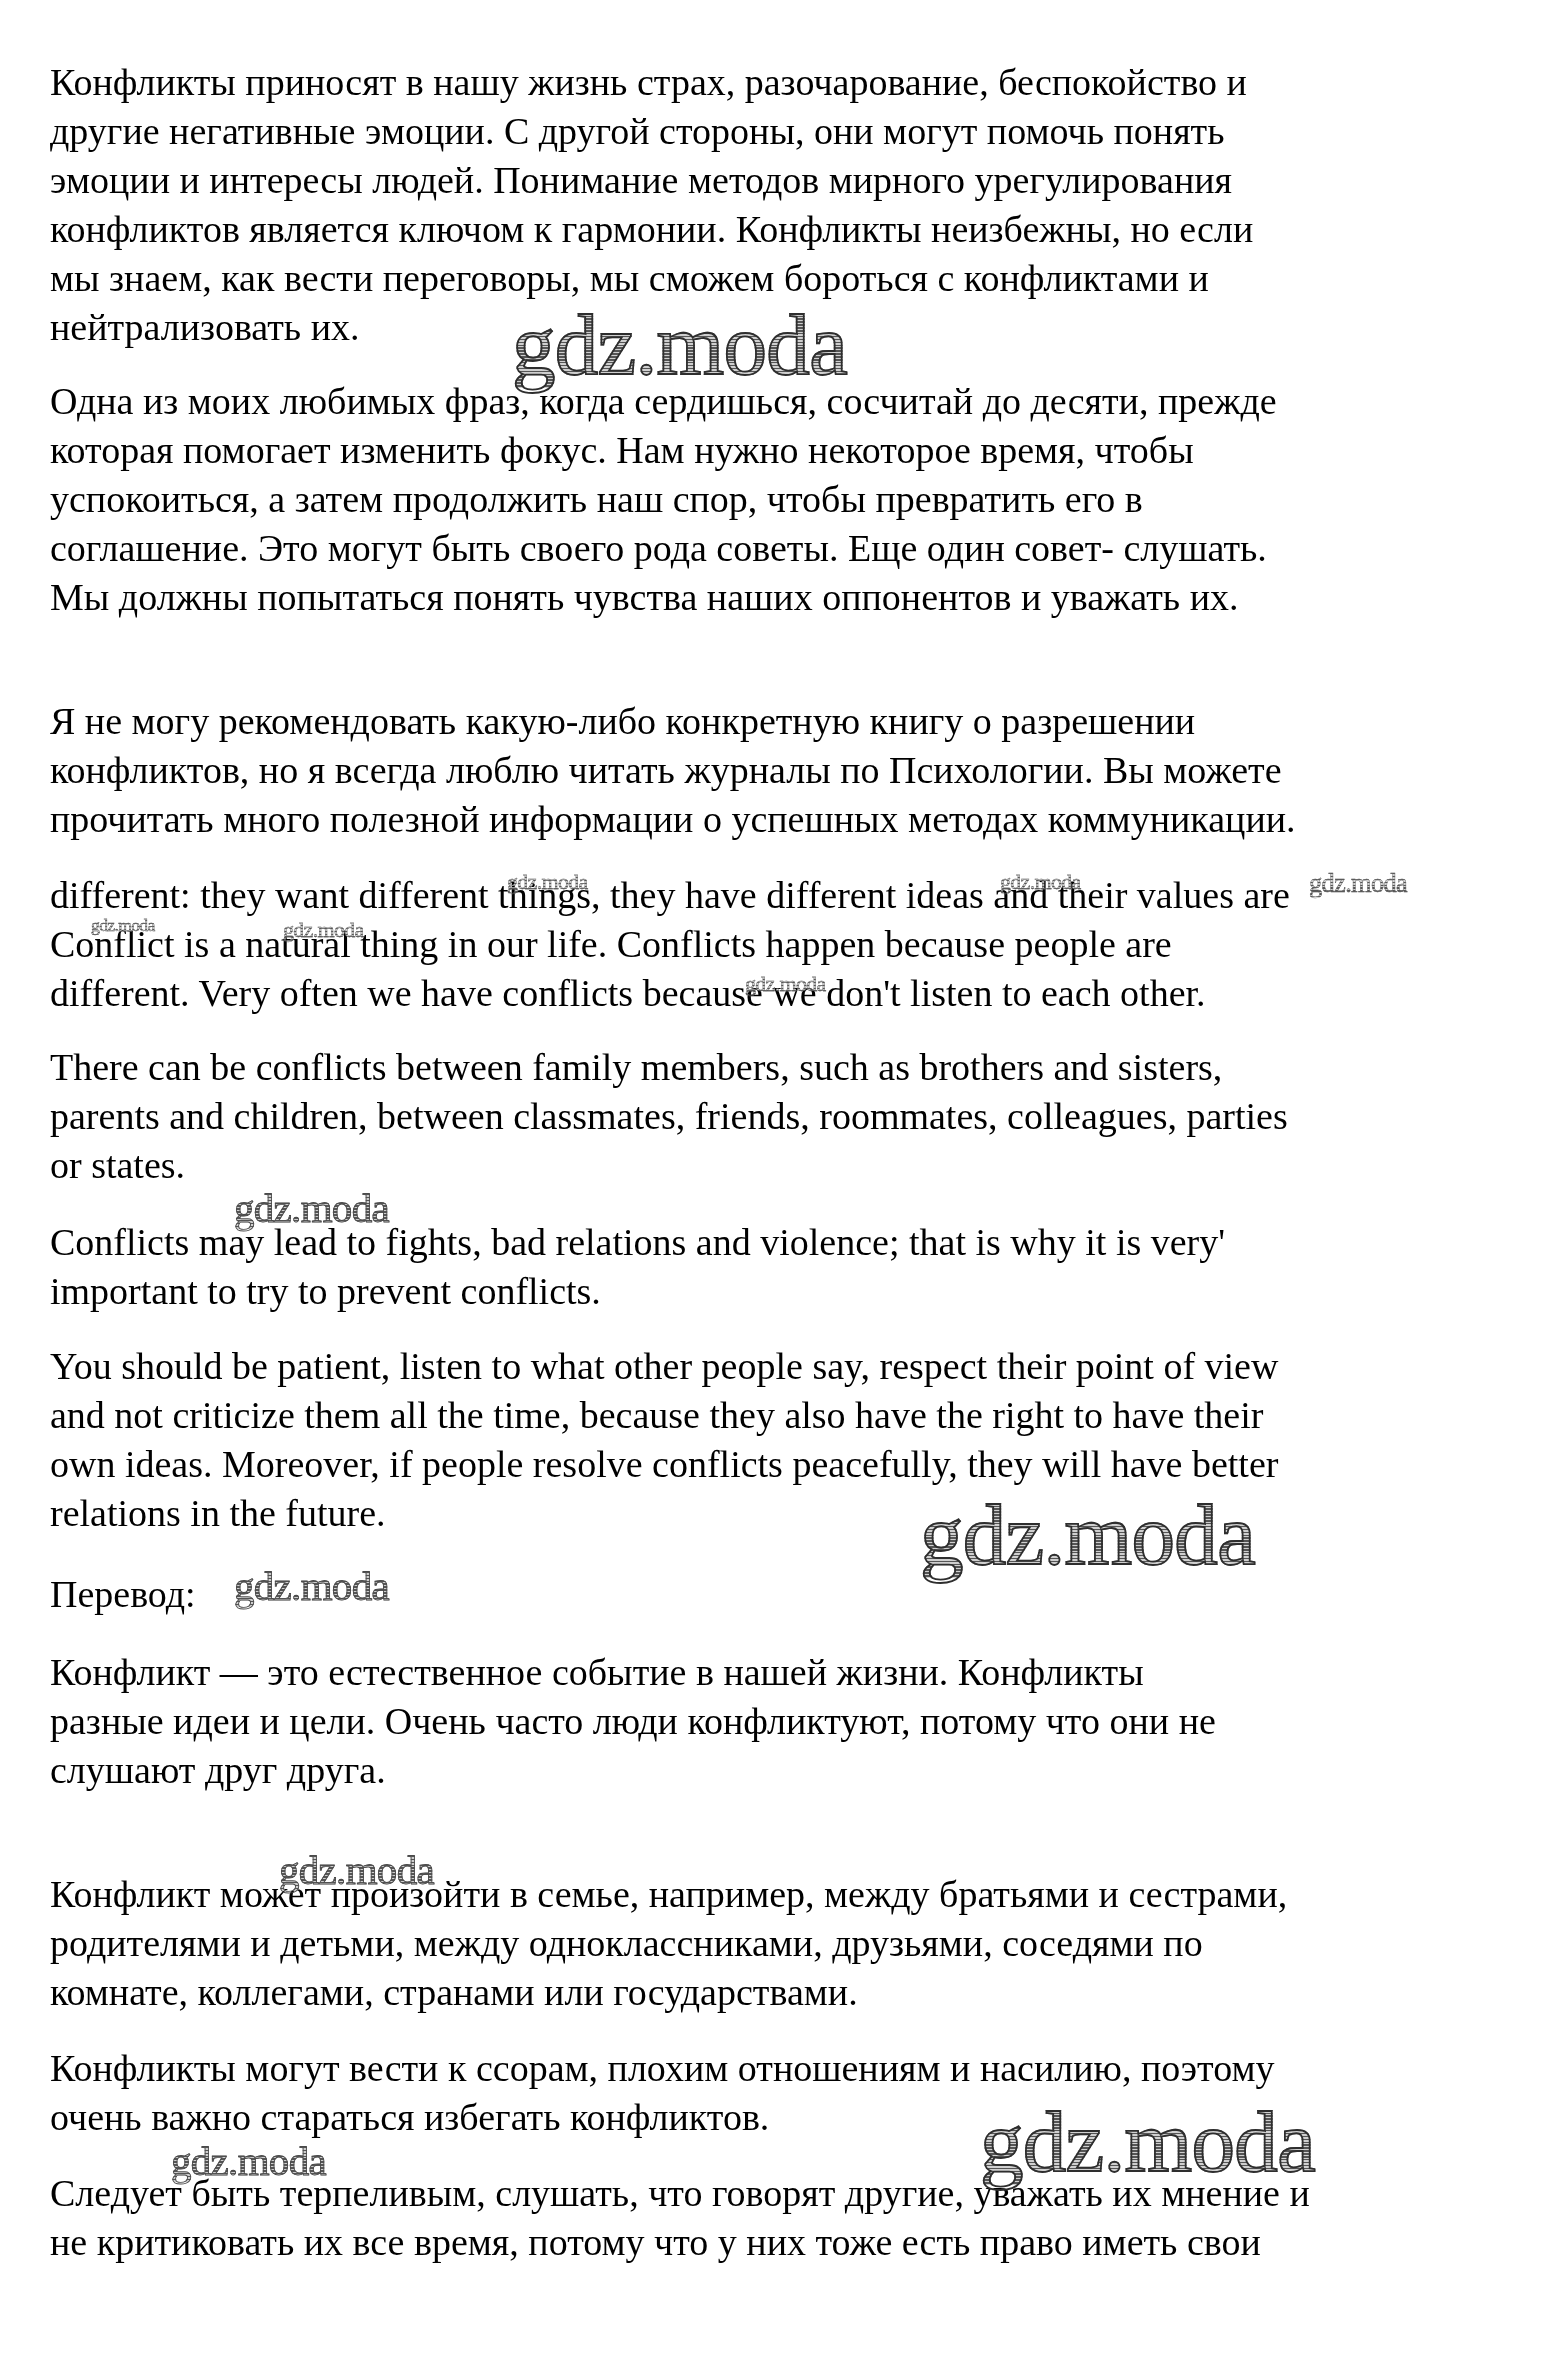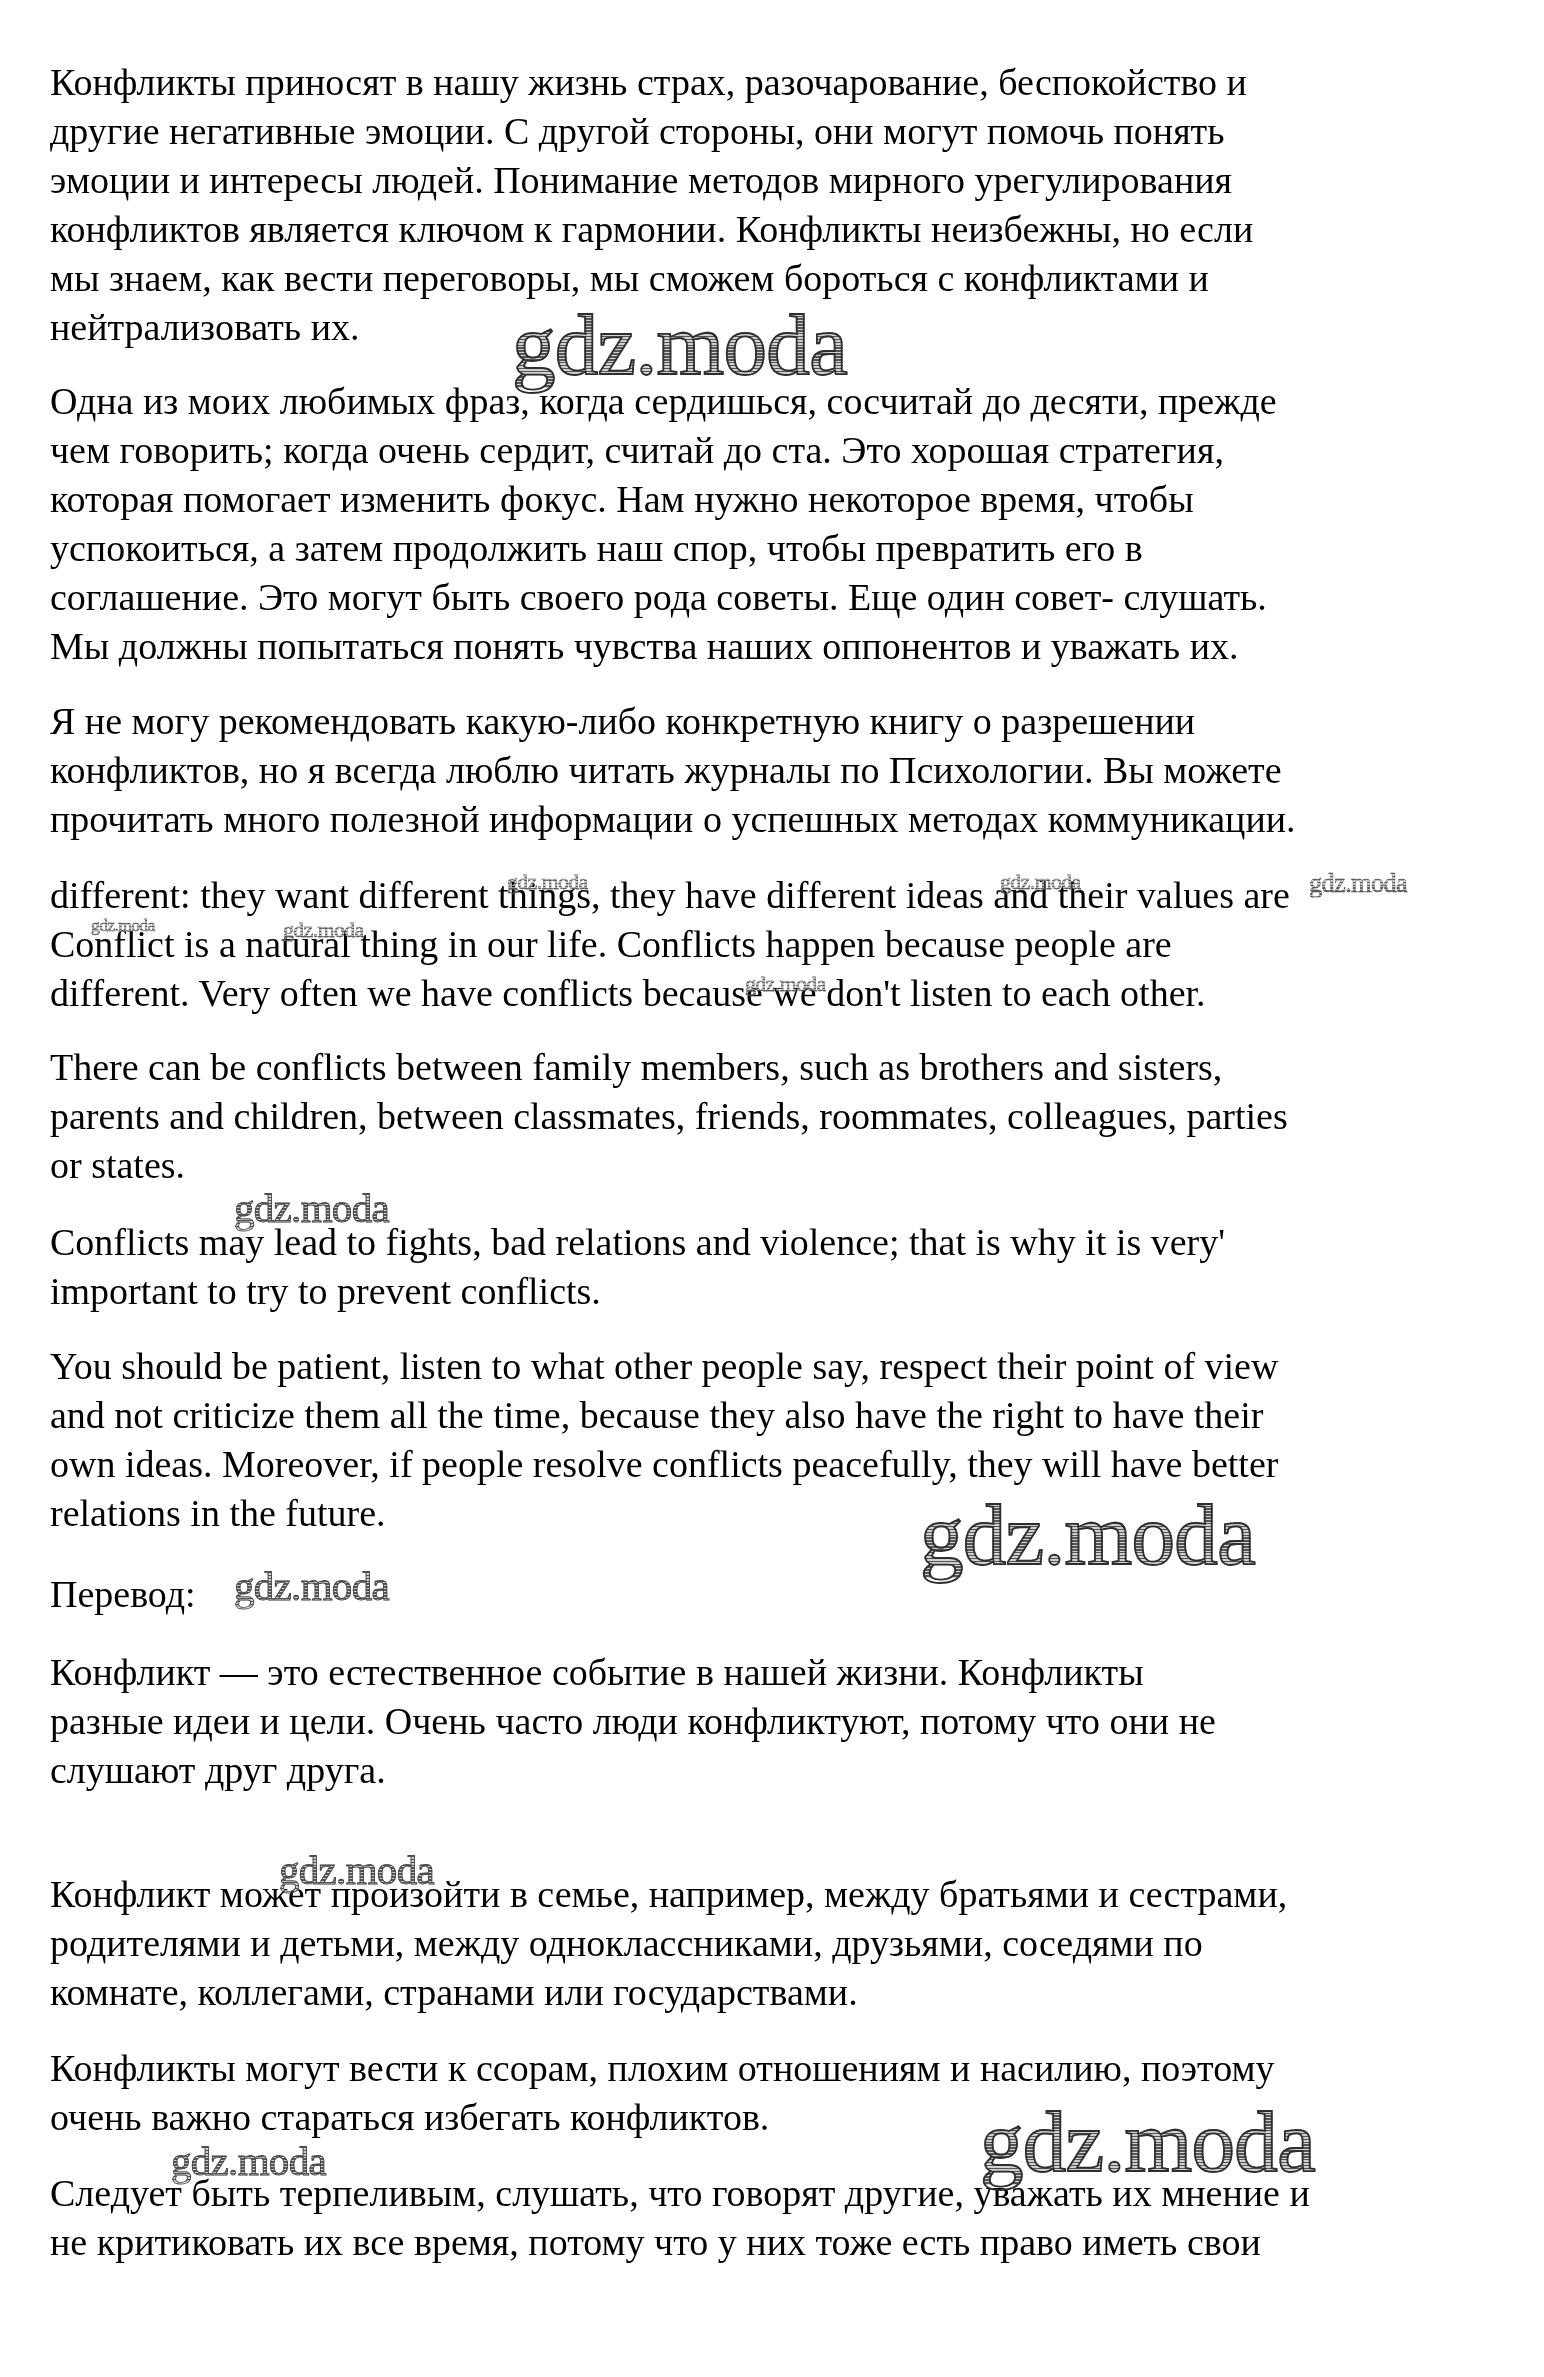--- a/index.html
+++ b/index.html
@@ -36,21 +36,20 @@
     <span class="line">Конфликты приносят в нашу жизнь страх, разочарование, беспокойство и</span>
     <span class="line">другие негативные эмоции. С другой стороны, они могут помочь понять</span>
     <span class="line">эмоции и интересы людей. Понимание методов мирного урегулирования</span>
     <span class="line">конфликтов является ключом к гармонии. Конфликты неизбежны, но если</span>
     <span class="line">мы знаем, как вести переговоры, мы сможем бороться с конфликтами и</span>
     <span class="line">нейтрализовать их.</span>
   </div>
 
   <div class="para" style="top:377px;">
     <span class="line">Одна из моих любимых фраз, когда сердишься, сосчитай до десяти, прежде</span>
-    <span class="line">чем говорить; когда очень сердит, считай до ста. Это хорошая стратегия,</span>
     <span class="line">которая помогает изменить фокус. Нам нужно некоторое время, чтобы</span>
     <span class="line">успокоиться, а затем продолжить наш спор, чтобы превратить его в</span>
     <span class="line">соглашение. Это могут быть своего рода советы. Еще один совет- слушать.</span>
     <span class="line">Мы должны попытаться понять чувства наших оппонентов и уважать их.</span>
   </div>
 
   <div class="para" style="top:697px;">
     <span class="line">Я не могу рекомендовать какую-либо конкретную книгу о разрешении</span>
     <span class="line">конфликтов, но я всегда люблю читать журналы по Психологии. Вы можете</span>
     <span class="line">прочитать много полезной информации о успешных методах коммуникации.</span>

